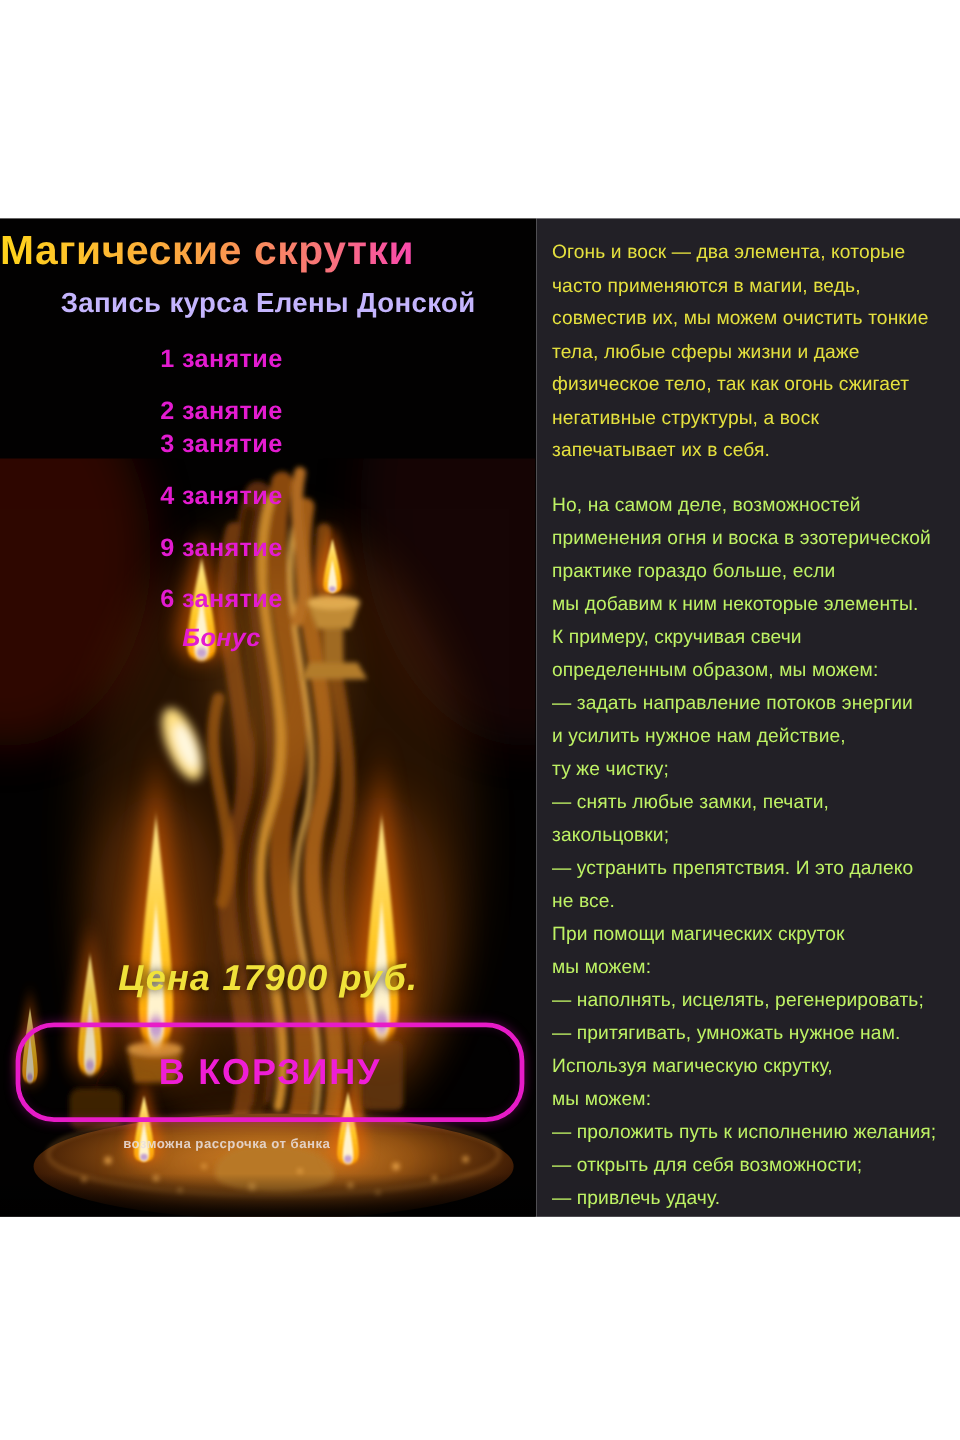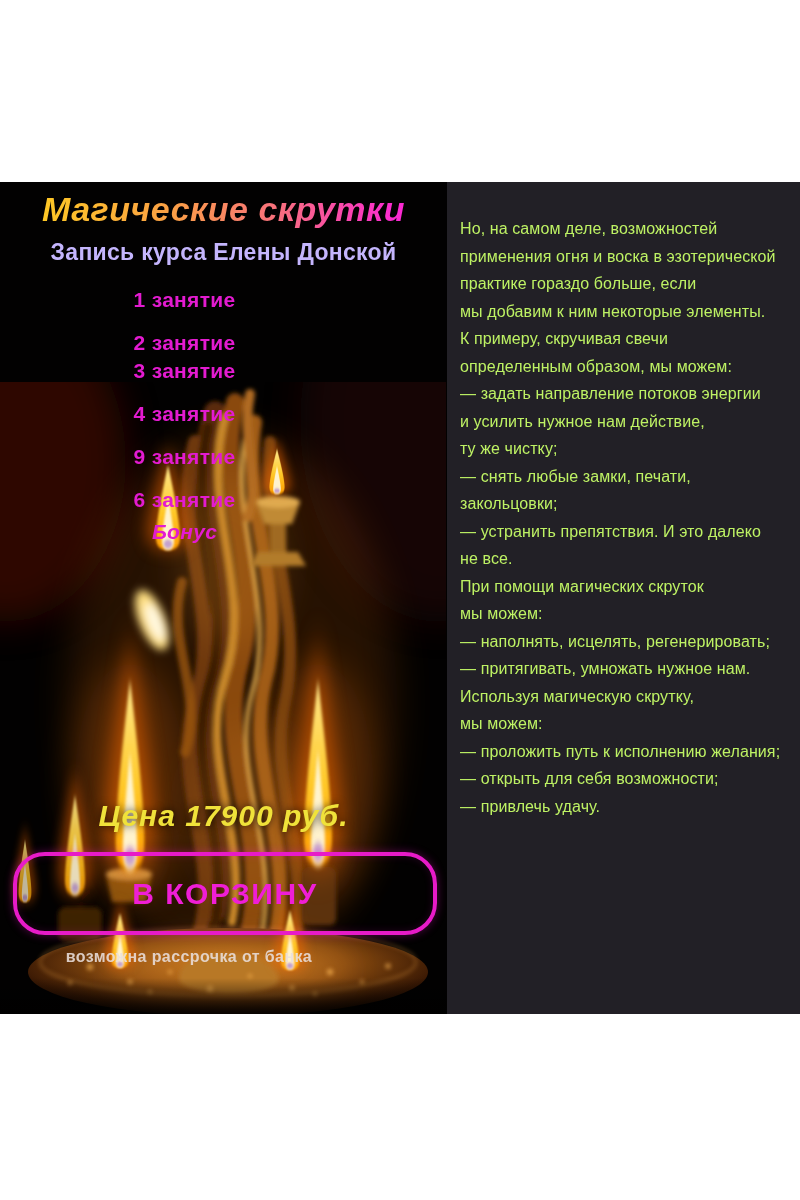--- a/index.html
+++ b/index.html
@@ -14,25 +14,25 @@
     display:flex;
   }
   
   .left-panel {
     position:relative; width:447px; height:832px; background:#020101;
     overflow:hidden; flex:none;
   }
   .candle-scene { position:absolute; left:0; top:200px; width:446px; height:632px; z-index:0; }
   .lp-text { position:relative; z-index:2; }
   .lp-title {
-    position:absolute; left:0; top:8px; width:447px; text-align:center; z-index:3;
+    position:absolute; left:0; top:8px; width:447px; z-index:3;
     font-size:34px; font-weight:700; letter-spacing:.5px;
     background:linear-gradient(90deg,#ffd21d 2%,#fba045 38%,#f8707d 62%,#fb2bd0 88%,#ff1fd8 100%);
     -webkit-background-clip:text; background-clip:text;
-    -webkit-text-fill-color:transparent; color:#fb63b9;font-style:italic;
+    -webkit-text-fill-color:transparent; color:#fb63b9;
   }
   .lp-subtitle {
     position:absolute; left:0; top:57px; width:447px; text-align:center; z-index:3;
     font-size:23px; font-weight:600; color:#c4b5fd; letter-spacing:.3px;
   }
   .lessons {
     position:absolute; left:0; top:106px; width:369px; z-index:3;
     display:flex; flex-direction:column; align-items:center;
   }
   .lesson {
@@ -50,21 +50,21 @@
   .cart-button {
     position:absolute; left:13px; top:670px; width:424px; height:83px; z-index:3;
     background:transparent; border:4px solid #e71bc8; border-radius:32px;
     color:#ef1ed6; font-size:30px; font-weight:600; letter-spacing:1.5px;
     font-family:"Liberation Sans","DejaVu Sans",sans-serif;
     cursor:pointer; box-shadow:0 0 10px rgba(231,27,200,.35), inset 0 0 8px rgba(231,27,200,.15);
     display:flex; align-items:center; justify-content:center;
   }
   .lp-note {
     position:absolute; left:0; top:766px; width:378px; text-align:center; z-index:3;
-    font-size:16px; font-weight:600; color:rgba(233,223,221,.88); letter-spacing:.4px;
+    font-size:11px; font-weight:600; color:rgba(233,223,221,.88); letter-spacing:.4px;
   }
   
   .right-panel {
     position:relative; width:353px; height:832px; background:#222026;
     padding:15px 8px 0 13px; flex:none;
   }
   .desc { font-size:16px; line-height:27.5px; white-space:pre-line; letter-spacing:.1px; }
   .desc-1 { color:#e5e13e; }
   .desc-2 { color:#bef264; margin-top:18px; }
 </style>
@@ -200,20 +200,27 @@
         </div>
         <div class="lp-price">Цена 17900 руб.</div>
         <button class="cart-button">
           <span>В КОРЗИНУ</span>
         </button>
         <div class="lp-note">возможна рассрочка от банка</div>
       </div>
     </div>
 
     <div class="right-panel">
+      <div class="desc desc-1">Огонь и воск — два элемента, которые
+часто применяются в магии, ведь,
+совместив их, мы можем очистить тонкие
+тела, любые сферы жизни и даже
+физическое тело, так как огонь сжигает
+негативные структуры, а воск
+запечатывает их в себя.</div>
       <div class="desc desc-2">Но, на самом деле, возможностей
 применения огня и воска в эзотерической
 практике гораздо больше, если
 мы добавим к ним некоторые элементы.
 К примеру, скручивая свечи
 определенным образом, мы можем:
 — задать направление потоков энергии
 и усилить нужное нам действие,
 ту же чистку;
 — снять любые замки, печати,

